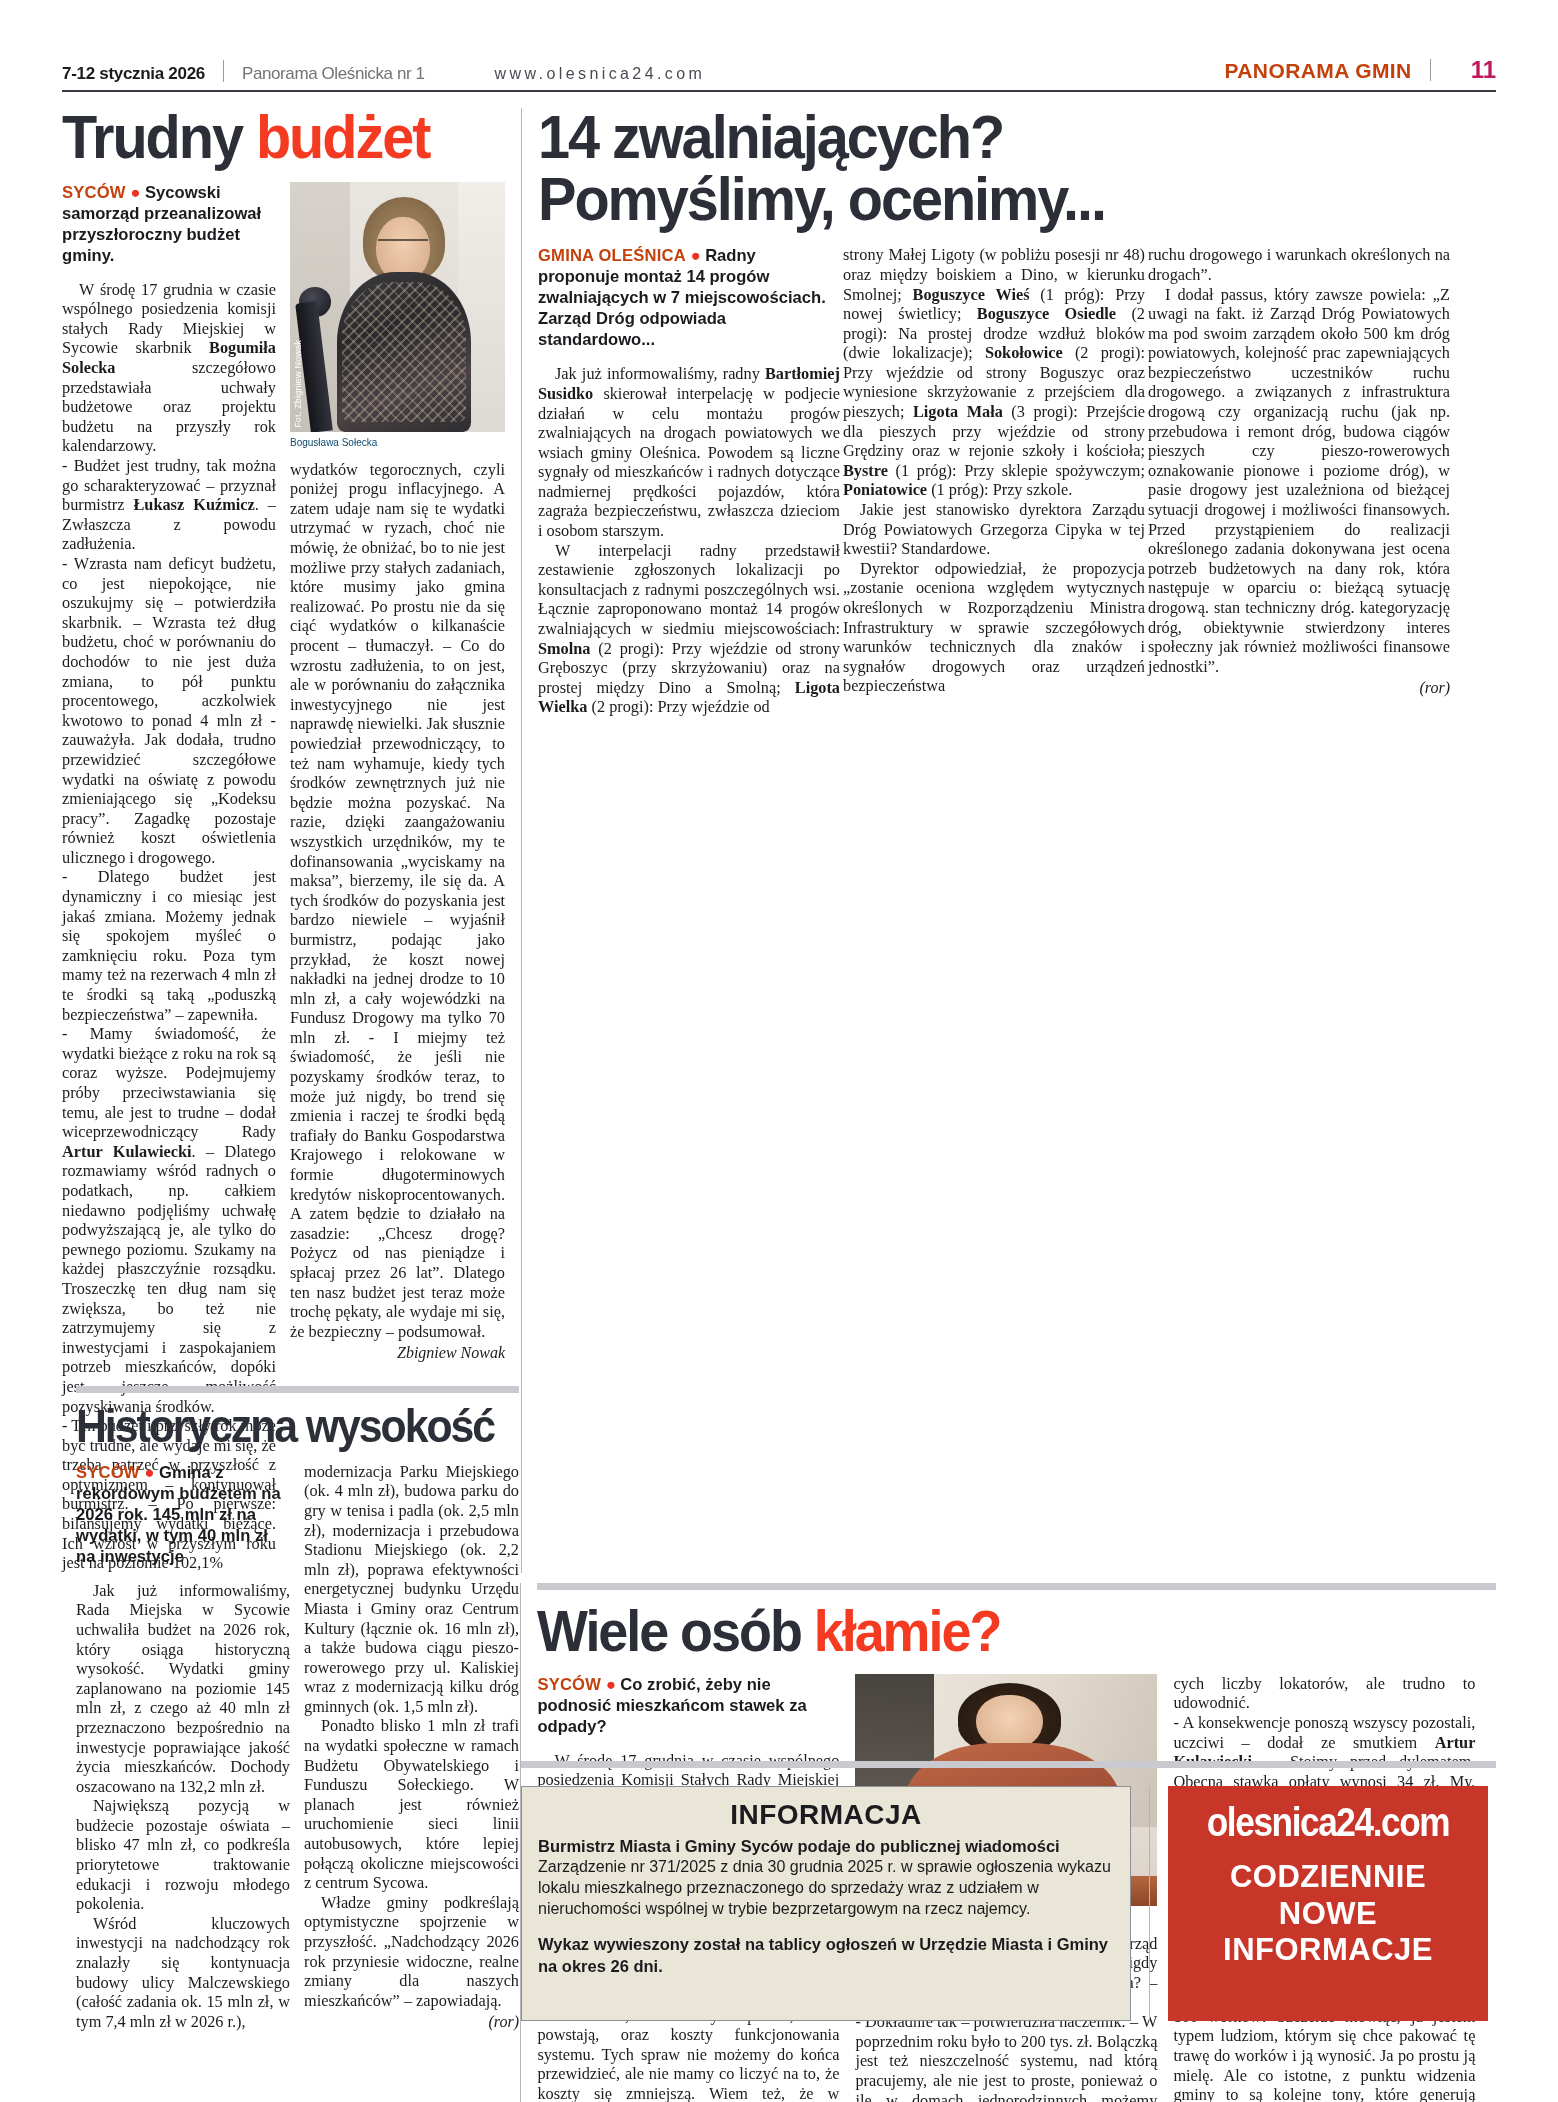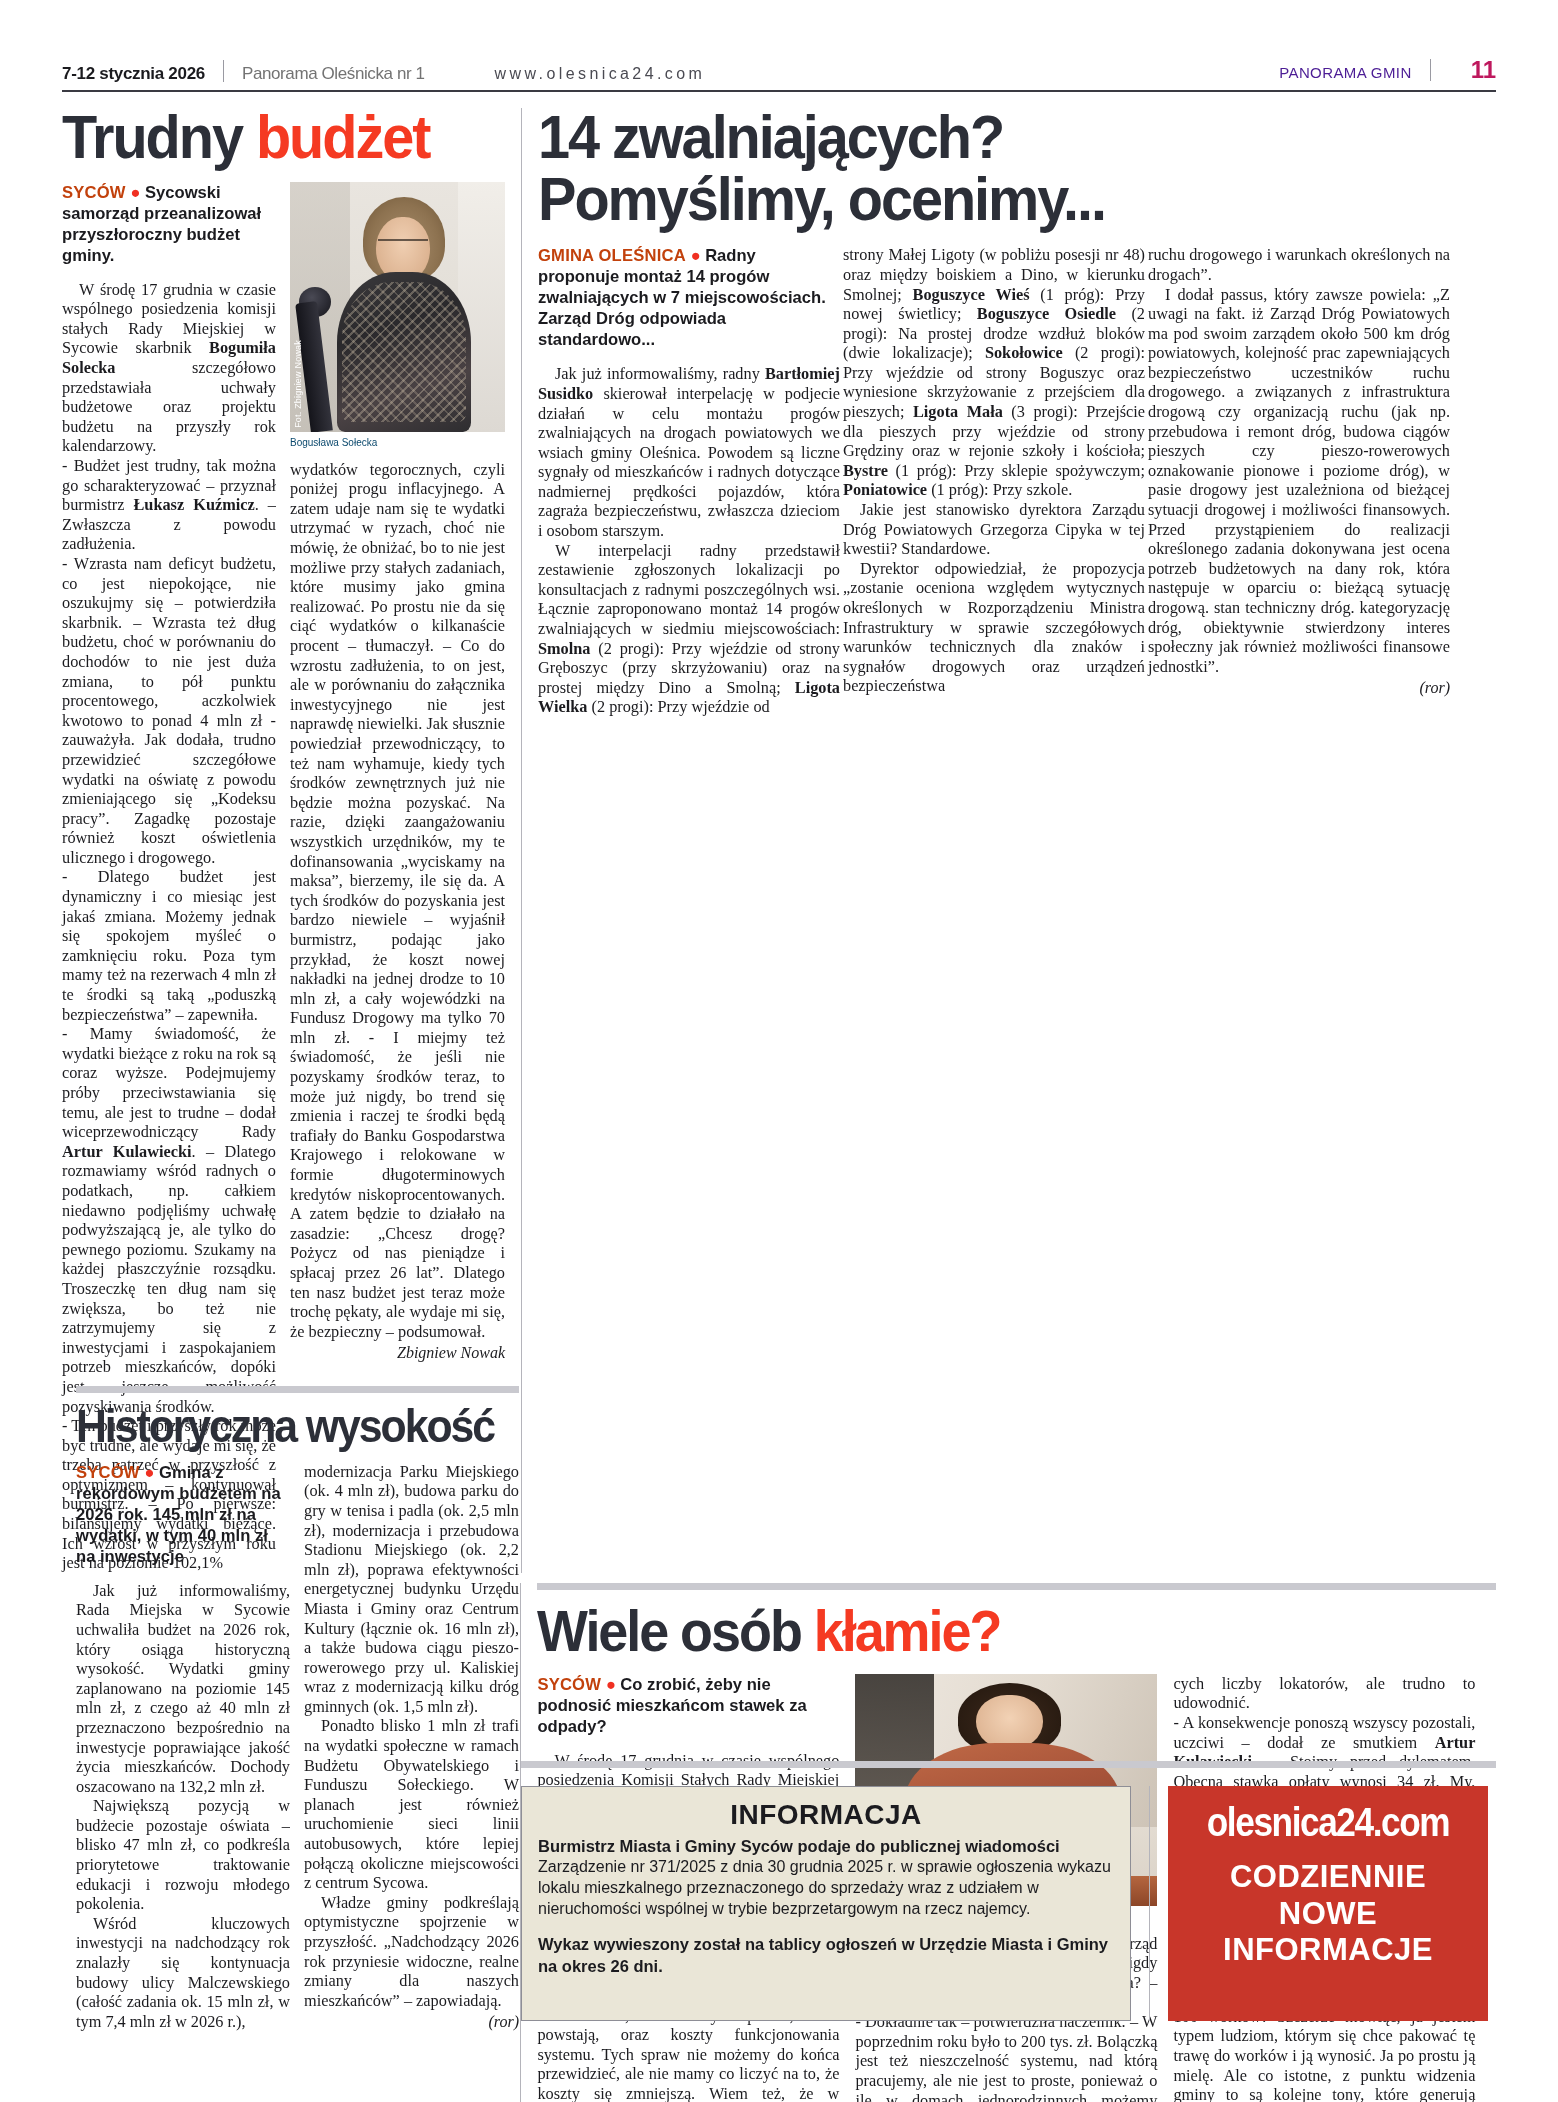--- a/index.html
+++ b/index.html
@@ -19,21 +19,21 @@
     border-bottom:2.5px solid #3a3a42;
     padding-bottom:6px;
     font-family:"Liberation Sans", sans-serif;
   }
   .mh-left { display:flex; align-items:baseline; }
   .mh-date { font-weight:bold; font-size:17px; letter-spacing:-0.3px; color:#1b1b1f; }
   .mh-sep { display:inline-block; width:1px; height:22px; background:#9a9aa2; margin:0 18px; position:relative; top:3px; }
   .mh-paper { font-size:17px; color:#737373; letter-spacing:-0.4px; }
   .mh-www { font-size:16px; color:#4a4a52; letter-spacing:3.4px; margin-left:70px; }
   .mh-right { display:flex; align-items:baseline; }
-  .mh-section { font-weight:normal; font-size:15px; color:#4c1d95; letter-spacing:0.4px; }
+  .mh-section { font-weight:bold; font-size:21px; color:#c2410c; letter-spacing:0.4px; }
   .mh-pagenum { font-weight:bold; font-size:24px; color:#be185d; margin-left:22px; }
 
   
   .body-col p {
     margin:0;
     font-size:16.3px;
     line-height:19.6px;
     text-align:justify;
     text-indent:17px;
     hyphens:auto;

